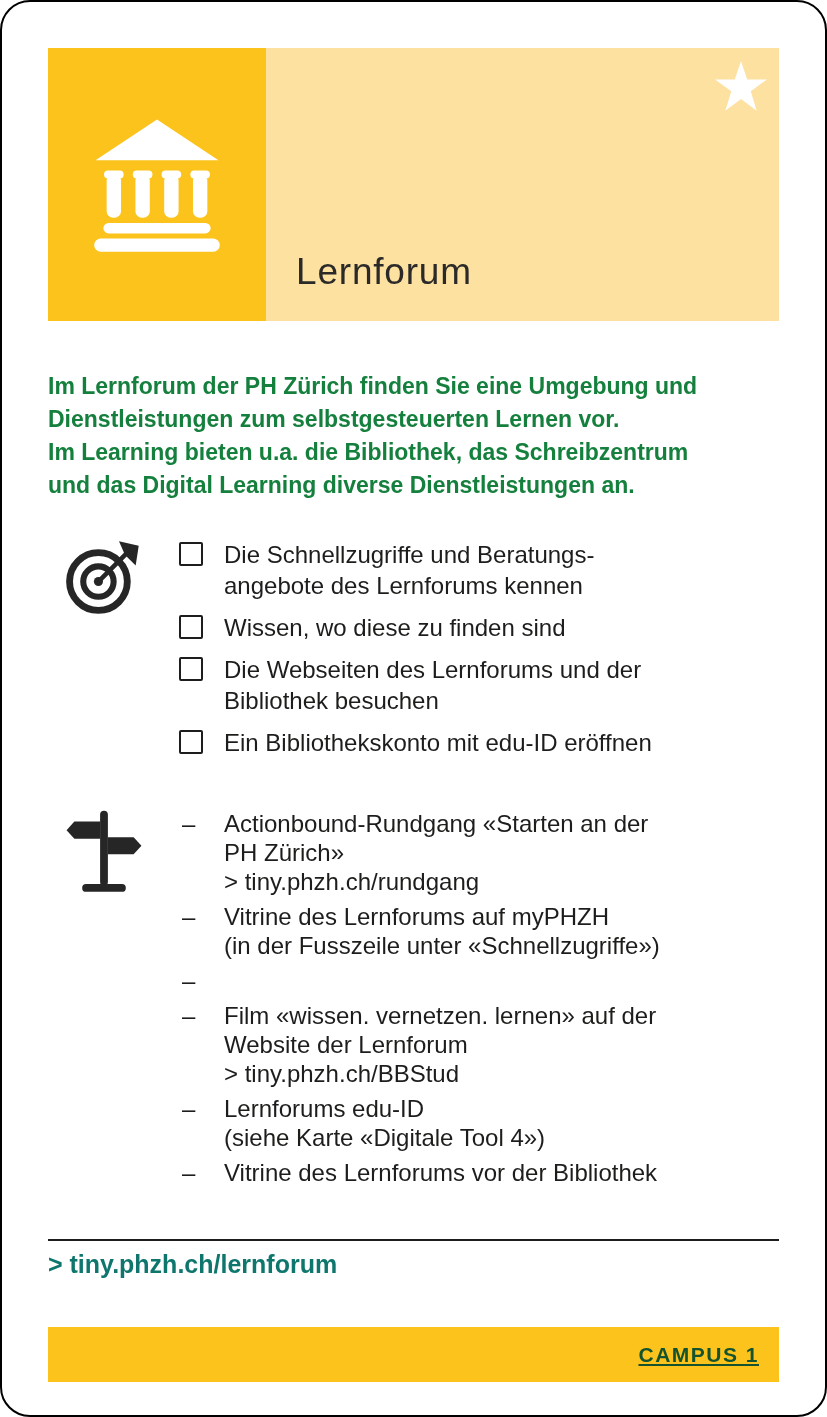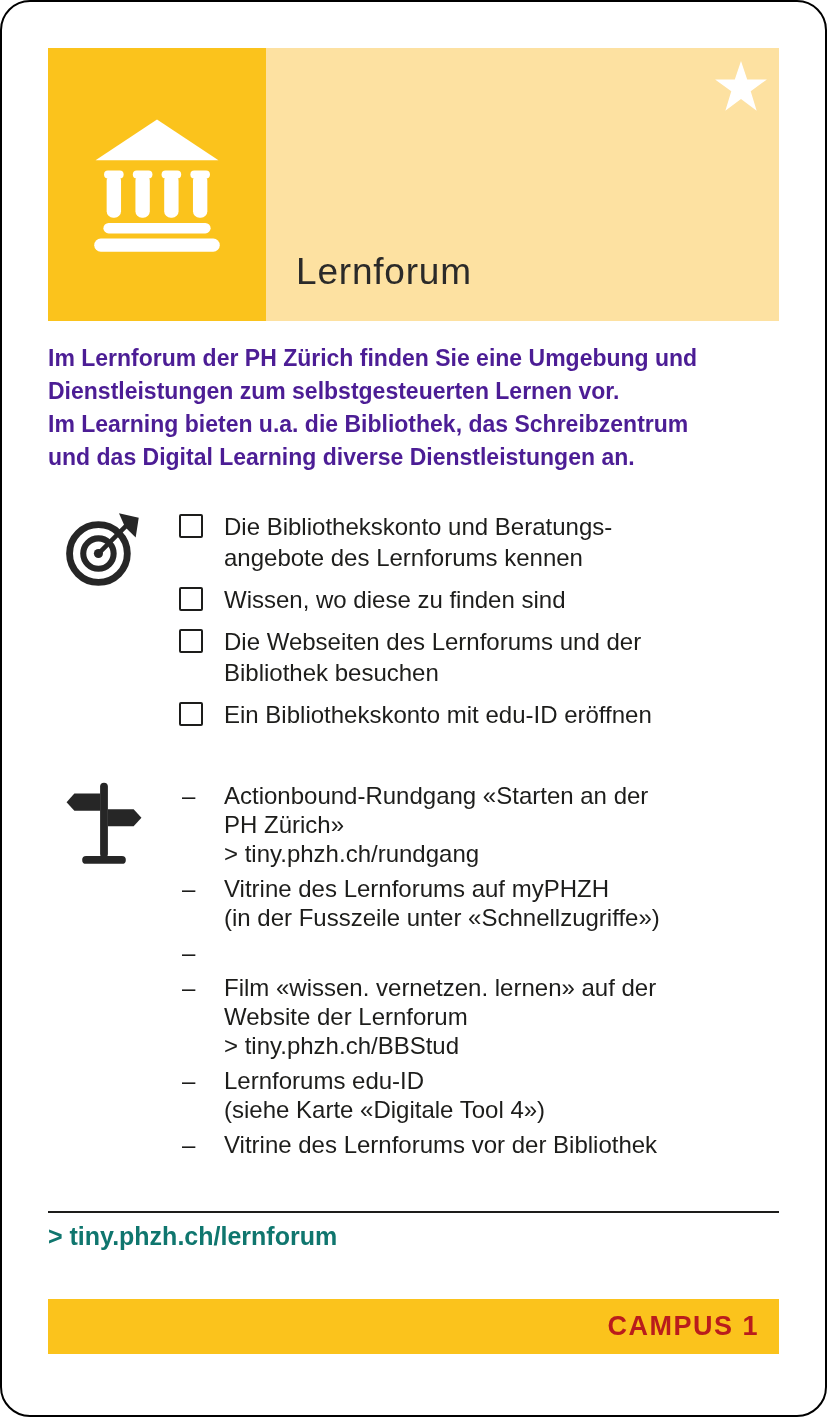--- a/index.html
+++ b/index.html
@@ -30,23 +30,23 @@
   .page-title {
     position: absolute; left: 30px; bottom: 28px;
     margin: 0;
     font-size: 37px; font-weight: 400; letter-spacing: 0.8px;
     color: #2B2A29;
   }
   .star { position: absolute; top: 13px; right: 11px; }
 
   
   .intro {
-    margin: 21px 0 0 0;
+    margin: 49px 0 0 0;
     font-size: 23px; font-weight: bold; line-height: 33px;
-    color: #4c1d95;
+    color: #15803d;
   }
   .ln { display: block; white-space: nowrap; }
 
   
   .section { display: flex; }
   .goals-section { margin-top: 37px; }
   .resources-section { margin-top: 40px; }
   .icon-col { flex: 0 0 131px; width: 131px; box-sizing: border-box; padding-left: 17px; }
   .items { flex: 1; min-width: 0; }
 
@@ -75,21 +75,21 @@
     font-size: 25px; font-weight: bold;
     color: #0f766e;
   }
   .campus-bar {
     margin-top: 48px; height: 55px;
     background: #FBC31C;
     display: flex; align-items: center; justify-content: flex-end;
     padding-right: 20px; box-sizing: border-box;
   }
   .campus-label {
-    color: #b91c1c; font-size: 27px; font-weight: bold; letter-spacing: 1.5px;
+    color: #14532d; font-size: 21px; font-weight: bold; letter-spacing: 1.5px; text-decoration: underline;
   }
 </style>
 </head>
 <body>
 
 <div class="card">
   <div class="content">
 
     <header class="header">
       <div class="header-tile">
@@ -132,21 +132,21 @@
           <circle cx="44" cy="56" r="6" fill="#262626"></circle>
           <line x1="44" y1="56" x2="82" y2="18" stroke="#262626" stroke-width="6" stroke-linecap="round"></line>
           <polygon points="71,3 97,9 93,35 79,21" fill="#262626"></polygon>
         </svg>
       </div>
       <div class="items">
 
         <div class="check-item">
           <span class="checkbox"></span>
           <span class="check-text">
-            <span class="ln">Die Bibliothekskonto und Beratungs-</span>
+            <span class="ln">Die Schnellzugriffe und Beratungs-</span>
             <span class="ln">angebote des Lernforums kennen</span>
           </span>
         </div>
 
         <div class="check-item">
           <span class="checkbox"></span>
           <span class="check-text">
             <span class="ln">Wissen, wo diese zu finden sind</span>
           </span>
         </div>

